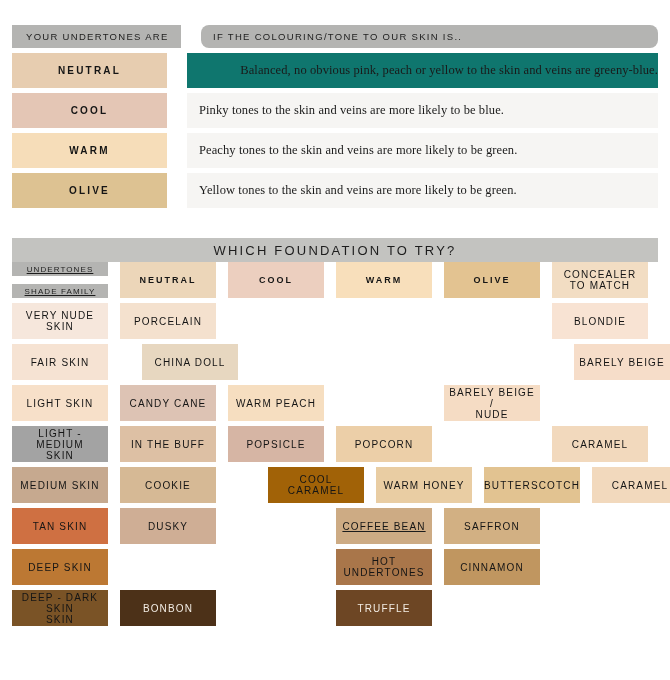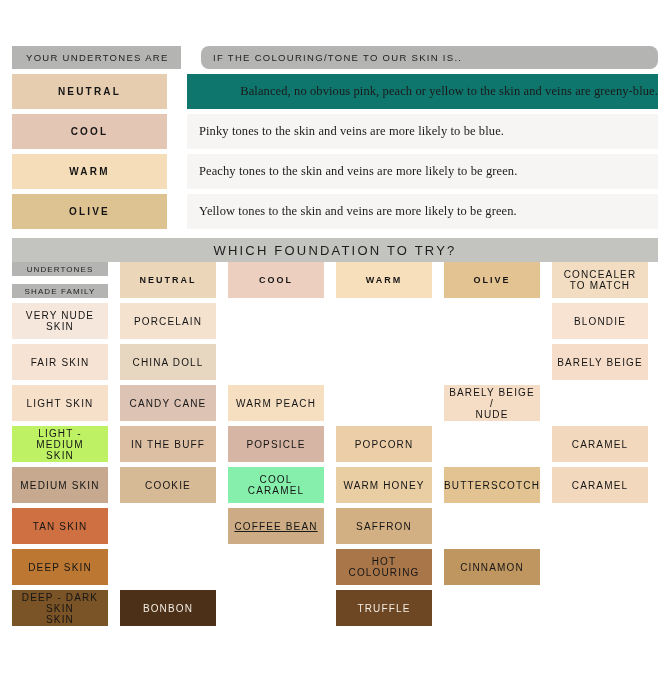--- a/index.html
+++ b/index.html
@@ -20,21 +20,21 @@
     height: 680px;
     background: #ffffff;
     padding: 0;
     box-sizing: border-box;
   }
 
   
   .t1 {
     position: absolute;
     left: 12px;
-    top: 46px;
+    top: 25px;
     width: 646px;
   }
   .t1-row {
     display: flex;
     align-items: stretch;
     margin-bottom: 5px;
     height: 35px;
   }
   .t1-head {
     height: 23px;
@@ -148,20 +148,21 @@
     flex-direction: column;
     justify-content: space-between;
     height: 36px;
   }
   .stack > div {
     background: #b4b4b2;
     height: 14px;
     display: flex;
     align-items: center;
     justify-content: center;
+    text-decoration: underline;
   }
   .stack-txt {
     font-size: 8px;
     letter-spacing: 1.1px;
     color: #1d1d1d;
   }
 </style>
 </head>
 <body>
 
@@ -256,21 +257,21 @@
           <div class="gcell empty"></div>
           <div class="gcell empty"></div>
           <div class="gcell" style="background: rgb(248, 227, 211);">
             <span class="gtxt">BLONDIE</span>
           </div>
         </div>
         <div class="grow">
           <div class="gcell" style="background: rgb(246, 227, 211);">
             <span class="gtxt">FAIR SKIN</span>
           </div>
-          <div class="gcell" style="background: rgb(231, 215, 192);">
+          <div class="gcell" style="background: rgb(231, 215, 192); margin-left: 22px;">
             <span class="gtxt">CHINA DOLL</span>
           </div>
           <div class="gcell empty"></div>
           <div class="gcell empty"></div>
           <div class="gcell empty"></div>
           <div class="gcell" style="background: rgb(246, 221, 201);">
             <span class="gtxt">BARELY BEIGE</span>
           </div>
         </div>
         <div class="grow">
@@ -282,21 +283,21 @@
           </div>
           <div class="gcell" style="background: rgb(246, 222, 192);">
             <span class="gtxt">WARM PEACH</span>
           </div>
           <div class="gcell empty"></div>
           <div class="gcell" style="background: rgb(245, 220, 196);">
             <span class="gtxt">BARELY BEIGE /<br>NUDE</span>
           </div>
         </div>
         <div class="grow">
-          <div class="gcell" style="background: #bef264;">
+          <div class="gcell" style="background: #a3a3a3;">
             <span class="gtxt">LIGHT - MEDIUM<br>SKIN</span>
           </div>
           <div class="gcell" style="background: rgb(221, 192, 164);">
             <span class="gtxt">IN THE BUFF</span>
           </div>
           <div class="gcell" style="background: rgb(214, 181, 164);">
             <span class="gtxt">POPSICLE</span>
           </div>
           <div class="gcell" style="background: rgb(236, 207, 168);">
             <span class="gtxt">POPCORN</span>
@@ -306,54 +307,57 @@
             <span class="gtxt">CARAMEL</span>
           </div>
         </div>
         <div class="grow">
           <div class="gcell" style="background: rgb(198, 169, 143);">
             <span class="gtxt">MEDIUM SKIN</span>
           </div>
           <div class="gcell" style="background: rgb(214, 185, 149);">
             <span class="gtxt">COOKIE</span>
           </div>
-          <div class="gcell" style="background: #86efac;">
+          <div class="gcell" style="background: #a16207; margin-left: 40px;">
             <span class="gtxt">COOL CARAMEL</span>
           </div>
           <div class="gcell" style="background: rgb(233, 205, 163);">
             <span class="gtxt">WARM HONEY</span>
           </div>
           <div class="gcell" style="background: rgb(226, 195, 145);">
             <span class="gtxt">BUTTERSCOTCH</span>
           </div>
           <div class="gcell" style="background: rgb(242, 217, 189);">
             <span class="gtxt">CARAMEL</span>
           </div>
         </div>
         <div class="grow">
           <div class="gcell" style="background: rgb(207, 112, 66);">
             <span class="gtxt">TAN SKIN</span>
           </div>
+          <div class="gcell" style="background: rgb(207, 174, 149);">
+            <span class="gtxt">DUSKY</span>
+          </div>
           <div class="gcell empty"></div>
           <div class="gcell" style="background: rgb(205, 171, 132); text-decoration: underline;">
             <span class="gtxt">COFFEE BEAN</span>
           </div>
           <div class="gcell" style="background: rgb(210, 176, 131);">
             <span class="gtxt">SAFFRON</span>
           </div>
           <div class="gcell empty"></div>
         </div>
         <div class="grow">
           <div class="gcell" style="background: rgb(188, 120, 51);">
             <span class="gtxt">DEEP SKIN</span>
           </div>
           <div class="gcell empty"></div>
           <div class="gcell empty"></div>
           <div class="gcell" style="background: rgb(169, 118, 74);">
-            <span class="gtxt">HOT COLOURING</span>
+            <span class="gtxt">HOT UNDERTONES</span>
           </div>
           <div class="gcell" style="background: rgb(192, 150, 96);">
             <span class="gtxt">CINNAMON</span>
           </div>
           <div class="gcell empty"></div>
         </div>
         <div class="grow">
           <div class="gcell" style="background: rgb(122, 83, 38);">
             <span class="gtxt">DEEP - DARK SKIN<br>SKIN</span>
           </div>

